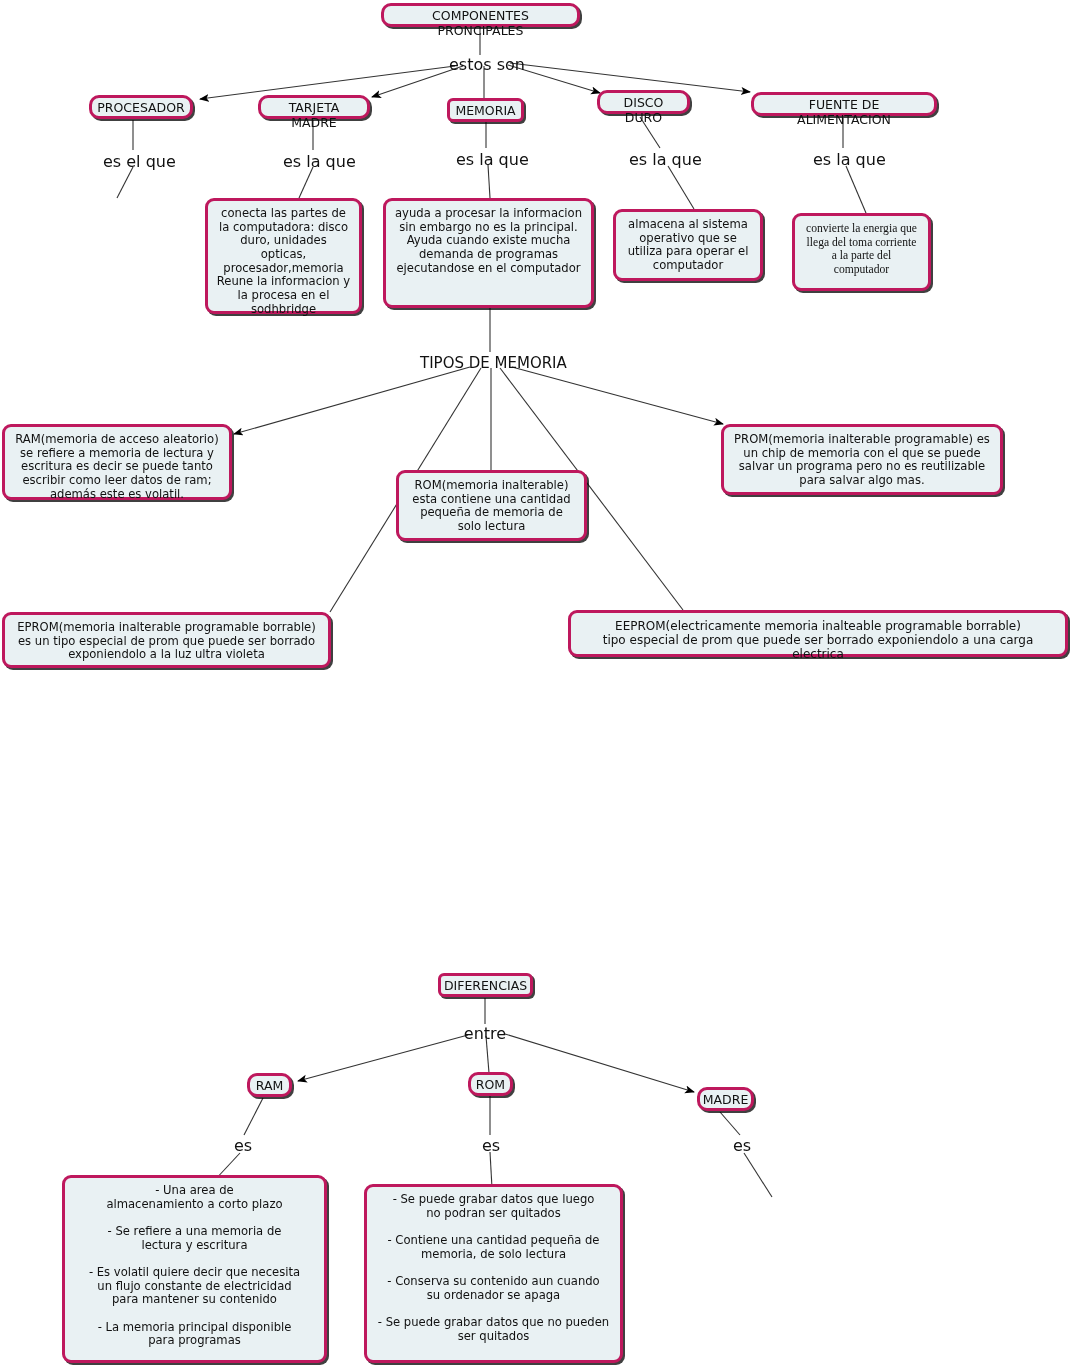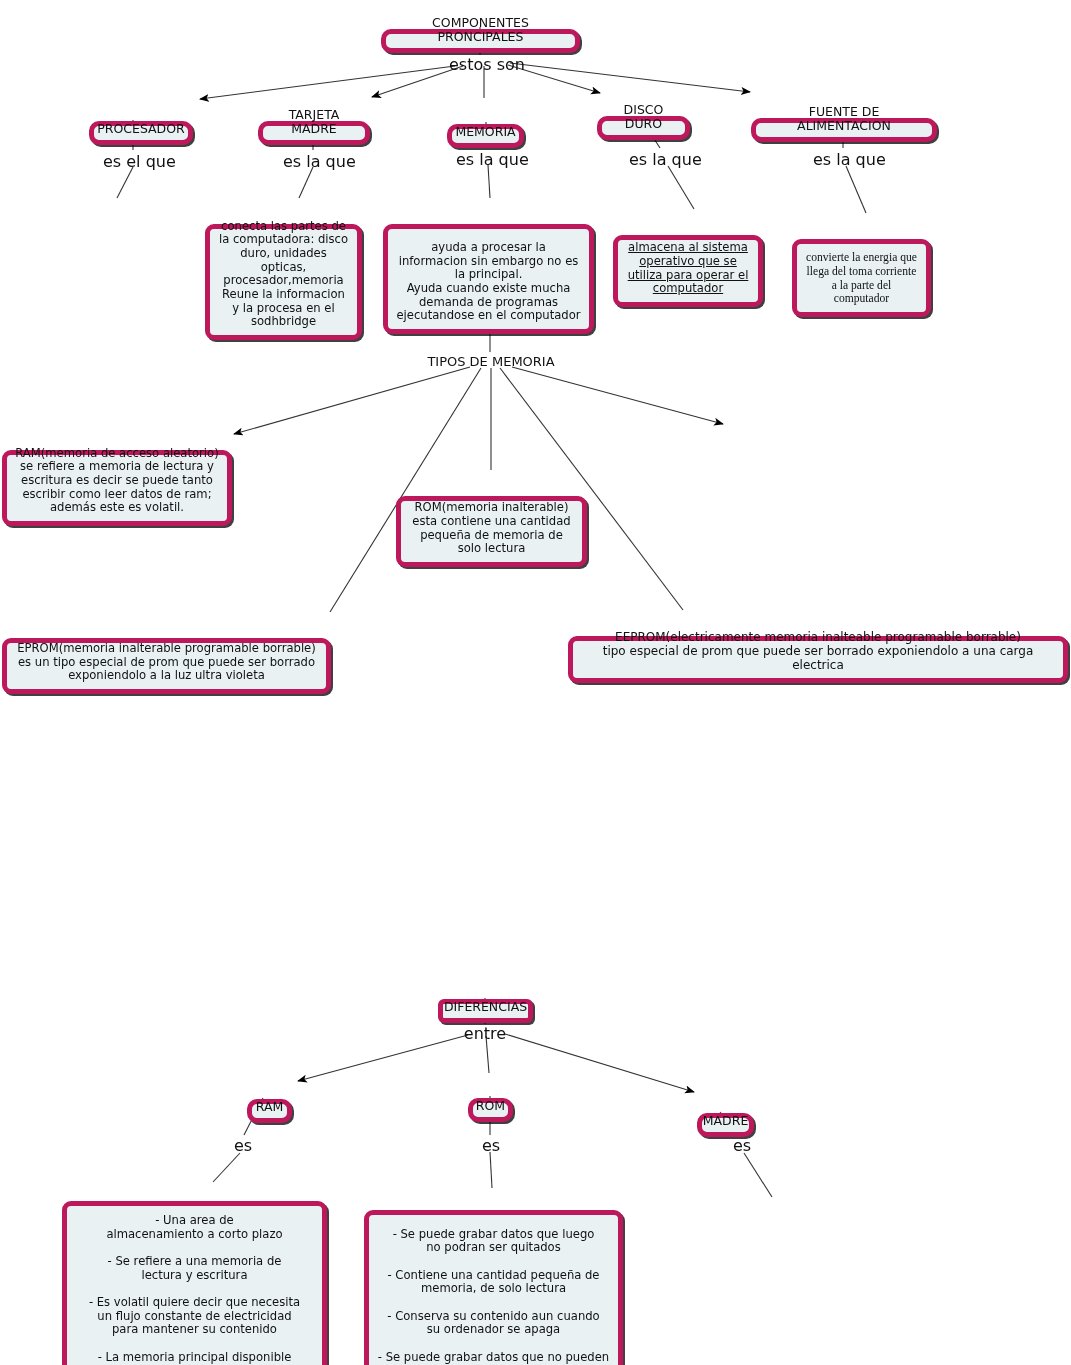--- a/index.html
+++ b/index.html
@@ -23,32 +23,31 @@
   svg.links {
     position: absolute;
     left: 0; top: 0;
     width: 1071px;
     height: 1365px;
     pointer-events: none;
   }
   .node {
     position: absolute;
     background: #e9f1f3;
-    border: 5px solid #be185d;
+    border: 3px solid #be185d;
     border-radius: 9px;
     box-shadow: 2px 2px 0 rgba(0,0,0,0.75);
     display: flex;
-    align-items: flex-end;
+    align-items: flex-start;
     justify-content: center;
     text-align: center;
     color: #111111;
     line-height: 1.18;
     padding: 4px 8px;
     white-space: pre-line;
-    margin-top: 26px;
   }
   .node.concept {
     font-size: 12.5px;
     border-radius: 10px;
     padding: 3px 10px;
   }
   .node.detail {
     font-size: 11.6px;
     border-radius: 9px;
     padding: 6px 8px;
@@ -59,24 +58,24 @@
   .linklabel {
     position: absolute;
     font-size: 16px;
     color: #111111;
     background: transparent;
     white-space: nowrap;
     text-align: center;
   }
   .plainlabel {
     position: absolute;
-    font-size: 13px;
+    font-size: 15px;
     color: #111111;
     white-space: nowrap;
-    text-align: center;
+    text-align: right;
   }
 </style>
 </head>
 <body>
 
 <div id="map">
 
   <svg class="links" viewBox="0 0 1071 1365">
     <defs>
       <marker id="arrow" markerWidth="11" markerHeight="11" refX="9" refY="4" orient="auto" markerUnits="userSpaceOnUse">
@@ -139,21 +138,21 @@
   </div>
 
   <div class="node concept" style="left:89px; top:95px; width:104px; height:24px;">
     <span>PROCESADOR</span>
   </div>
 
   <div class="node concept" style="left:258px; top:95px; width:112px; height:24px;">
     <span>TARJETA MADRE</span>
   </div>
 
-  <div class="node concept" style="left:447px; top:98px; width:77px; height:24px;">
+  <div class="node concept" style="left:447px; top:98px; width:77px; height:24px;border-radius:6px;">
     <span>MEMORIA</span>
   </div>
 
   <div class="node concept" style="left:597px; top:90px; width:93px; height:24px;">
     <span>DISCO DURO</span>
   </div>
 
   <div class="node concept" style="left:751px; top:92px; width:186px; height:24px;">
     <span>FUENTE DE ALIMENTACION</span>
   </div>
@@ -178,40 +177,43 @@
   <div class="node detail" style="left:205px; top:198px; width:157px; height:116px;">
     <span>conecta las partes de la computadora: disco duro, unidades opticas, procesador,memoria
 Reune la informacion y la procesa en el sodhbridge</span>
   </div>
 
   <div class="node detail" style="left:383px; top:198px; width:211px; height:110px;">
     <span>ayuda a procesar la informacion sin embargo no es la principal.
 Ayuda cuando existe mucha demanda de programas ejecutandose en el computador</span>
   </div>
 
-  <div class="node detail" style="left:613px; top:209px; width:150px; height:72px;text-decoration:underline;">
+  <div class="node detail" style="left:613px; top:209px; width:150px; height:72px;">
     <span>almacena al sistema operativo que se utiliza para operar el computador</span>
   </div>
 
   <div class="node detail" style="left:792px; top:213px; width:139px; height:78px;font-family:Liberation Serif, serif;">
     <span>convierte la energia que llega del toma corriente a la parte del computador</span>
   </div>
 
   <div class="plainlabel" style="left:420px; top:354px; width:142px;">
     <span>TIPOS DE MEMORIA</span>
   </div>
 
   <div class="node detail" style="left:2px; top:424px; width:230px; height:76px;">
     <span>RAM(memoria de acceso aleatorio) se refiere a memoria de lectura y escritura es decir se puede tanto escribir como leer datos de ram; además este es volatil.</span>
   </div>
 
   <div class="node detail" style="left:396px; top:470px; width:191px; height:71px;">
     <span>ROM(memoria inalterable) esta contiene una cantidad pequeña de memoria de solo lectura</span>
   </div>
 
+  <div class="node detail" style="left:721px; top:424px; width:282px; height:71px;">
+    <span>PROM(memoria inalterable programable) es un chip de memoria con el que se puede salvar un programa pero no es reutilizable para salvar algo mas.</span>
+  </div>
 
   <div class="node detail" style="left:2px; top:612px; width:329px; height:56px;">
     <span>EPROM(memoria inalterable programable borrable) es un tipo especial de prom que puede ser borrado exponiendolo a la luz ultra violeta</span>
   </div>
 
   <div class="node wide detail" style="left:568px; top:610px; width:500px; height:47px;">
     <span>EEPROM(electricamente memoria inalteable programable borrable)
 tipo especial de prom que puede ser borrado exponiendolo a una carga electrica</span>
   </div>
 

